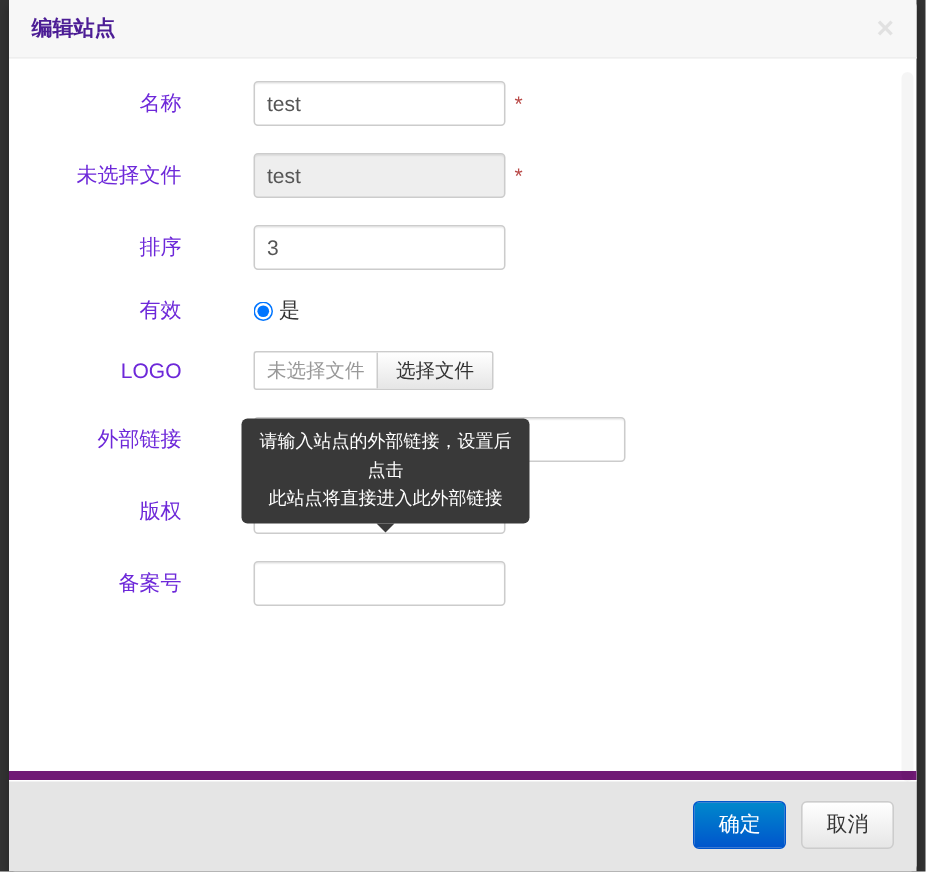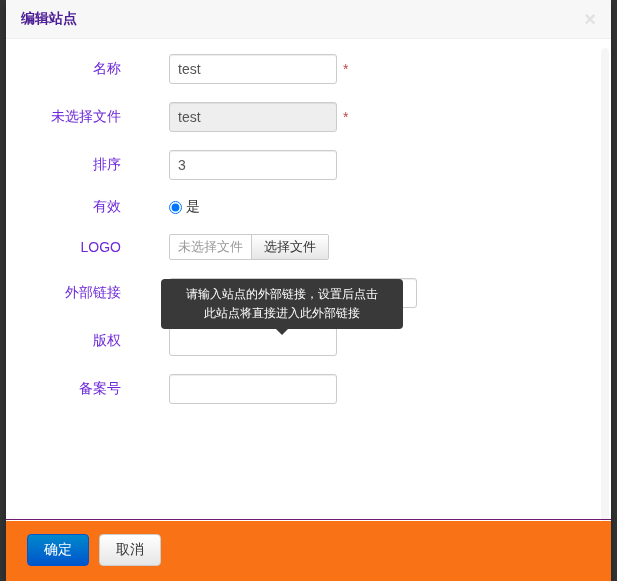--- a/index.html
+++ b/index.html
@@ -39,23 +39,23 @@
   line-height: 20px; cursor: pointer; opacity: 0.5;
 }
 .modal-body {
   flex: 1;
   overflow-y: auto;
   padding: 15px;
   position: relative;
 }
 .modal-footer {
   padding: 14px 15px 15px;
-  background: #f97316;
-  border-top: 1px solid #701a75;
-  text-align: left;
+  background: #e5e5e5;
+  border-top: 6px solid #701a75;
+  text-align: right;
   box-shadow: inset 0 1px 0 #fff;
 }
 .form-row {
   display: flex;
   align-items: center;
   margin-bottom: 18px;
 }
 .form-label {
   width: 115px;
   text-align: right;
@@ -121,21 +121,21 @@
 .tooltip {
   position: absolute;
   left: 155px;
   top: 240px;
   background: #393939;
   color: #fff;
   font-size: 12px;
   line-height: 1.6;
   padding: 6px 10px;
   border-radius: 4px;
-  width: 242px;
+  width: 192px;
   text-align: center;
   z-index: 10;
 }
 .tooltip::after {
   content: "";
   position: absolute;
   bottom: -6px;
   left: 50%;
   margin-left: -6px;
   border-left: 6px solid transparent;

